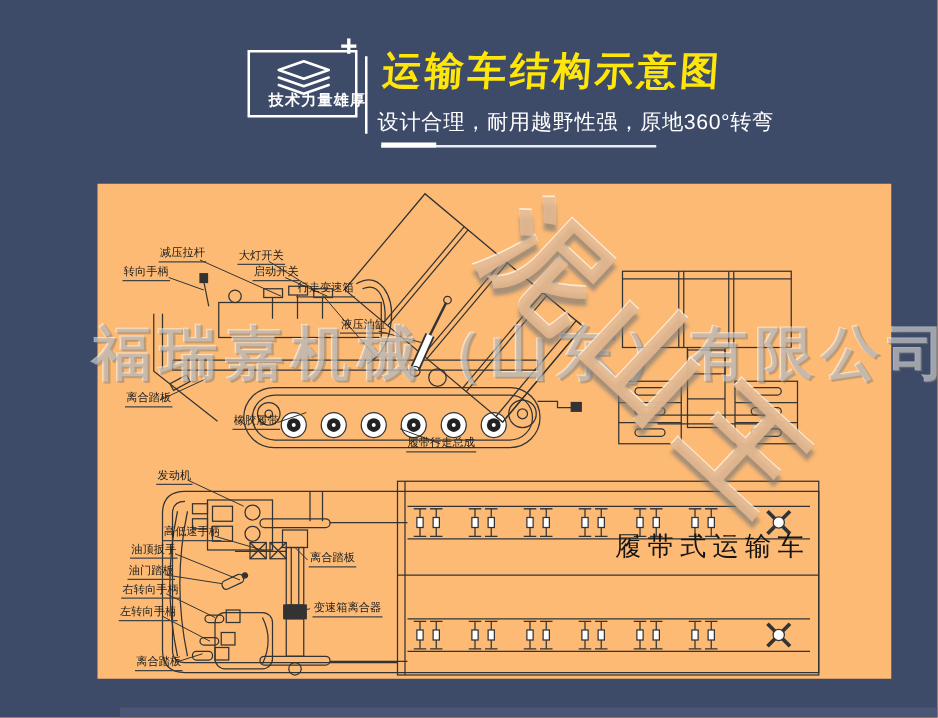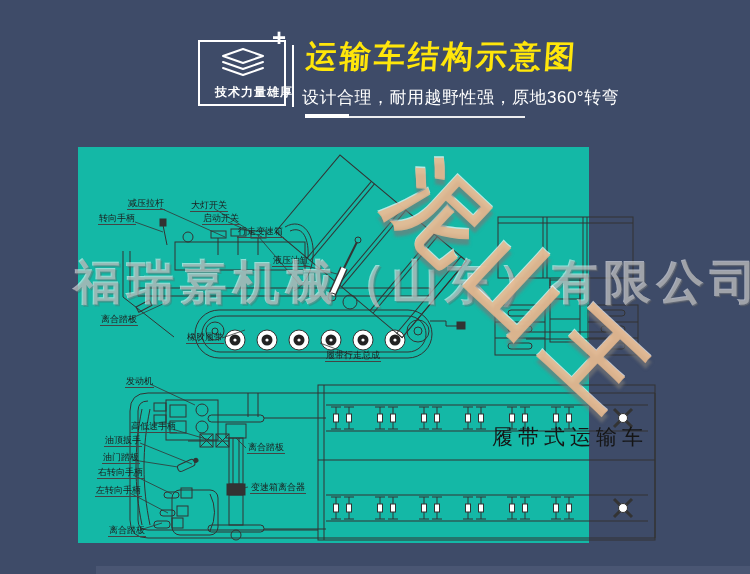--- a/index.html
+++ b/index.html
@@ -3,42 +3,42 @@
 <meta charset="utf-8">
 <style>
   html,body{margin:0;padding:0;}
   body{
     width:750px;height:574px;position:relative;overflow:hidden;
     background:#3e4b68;
     font-family:"Liberation Sans","DejaVu Sans",sans-serif;
   }
   
   .logo-box{
-    position:absolute;left:198px;top:40px;width:88px;height:66px;
+    position:absolute;left:198px;top:40px;width:88px;height:54px;
     border:2px solid #fff;box-sizing:border-box;
     display:flex;flex-direction:column;align-items:center;justify-content:flex-end;padding-left:24px;
   }
   .logo-icon{position:absolute;left:20px;top:6px;}
   .logo-text{color:#fff;font-size:12px;font-weight:bold;letter-spacing:1px;padding-bottom:3px;white-space:nowrap;}
   .plus-mark{position:absolute;left:272px;top:24px;color:#fff;font-size:24px;font-weight:bold;}
   .v-line{position:absolute;left:292px;top:45px;width:2px;height:62px;background:#fff;}
   .main-title{
     position:absolute;left:306px;top:36px;width:430px;
     color:#ffe60a;font-size:31px;font-weight:900;letter-spacing:3px;
     font-family:"DejaVu Serif","Liberation Serif",serif;
     transform:skewX(-4deg);white-space:nowrap;
   }
   .sub-title{
     position:absolute;left:302px;top:86px;width:440px;
     color:#fff;font-size:17px;letter-spacing:0.5px;white-space:nowrap;
   }
   .sub-underline{position:absolute;left:305px;top:116px;width:220px;height:2px;background:rgba(255,255,255,.9);}
   .sub-underline-bold{position:absolute;left:305px;top:114px;width:44px;height:4px;background:#fff;}
   
-  .panel{position:absolute;left:78px;top:147px;width:511px;height:396px;background:#14b8a6;}
+  .panel{position:absolute;left:78px;top:147px;width:635px;height:396px;background:#fdba74;}
   .panel svg{position:absolute;left:0;top:0;}
   .callout{
     position:absolute;font-size:9px;color:#1c1c1c;white-space:nowrap;
     border-bottom:1px solid #444;padding:0 1px 0 1px;line-height:11px;
     font-family:"DejaVu Sans","Liberation Sans",sans-serif;
   }
   .caption{
     position:absolute;left:402px;top:276px;font-size:21px;color:#151515;
     letter-spacing:5px;white-space:nowrap;
     font-family:"DejaVu Sans","Liberation Sans",sans-serif;

